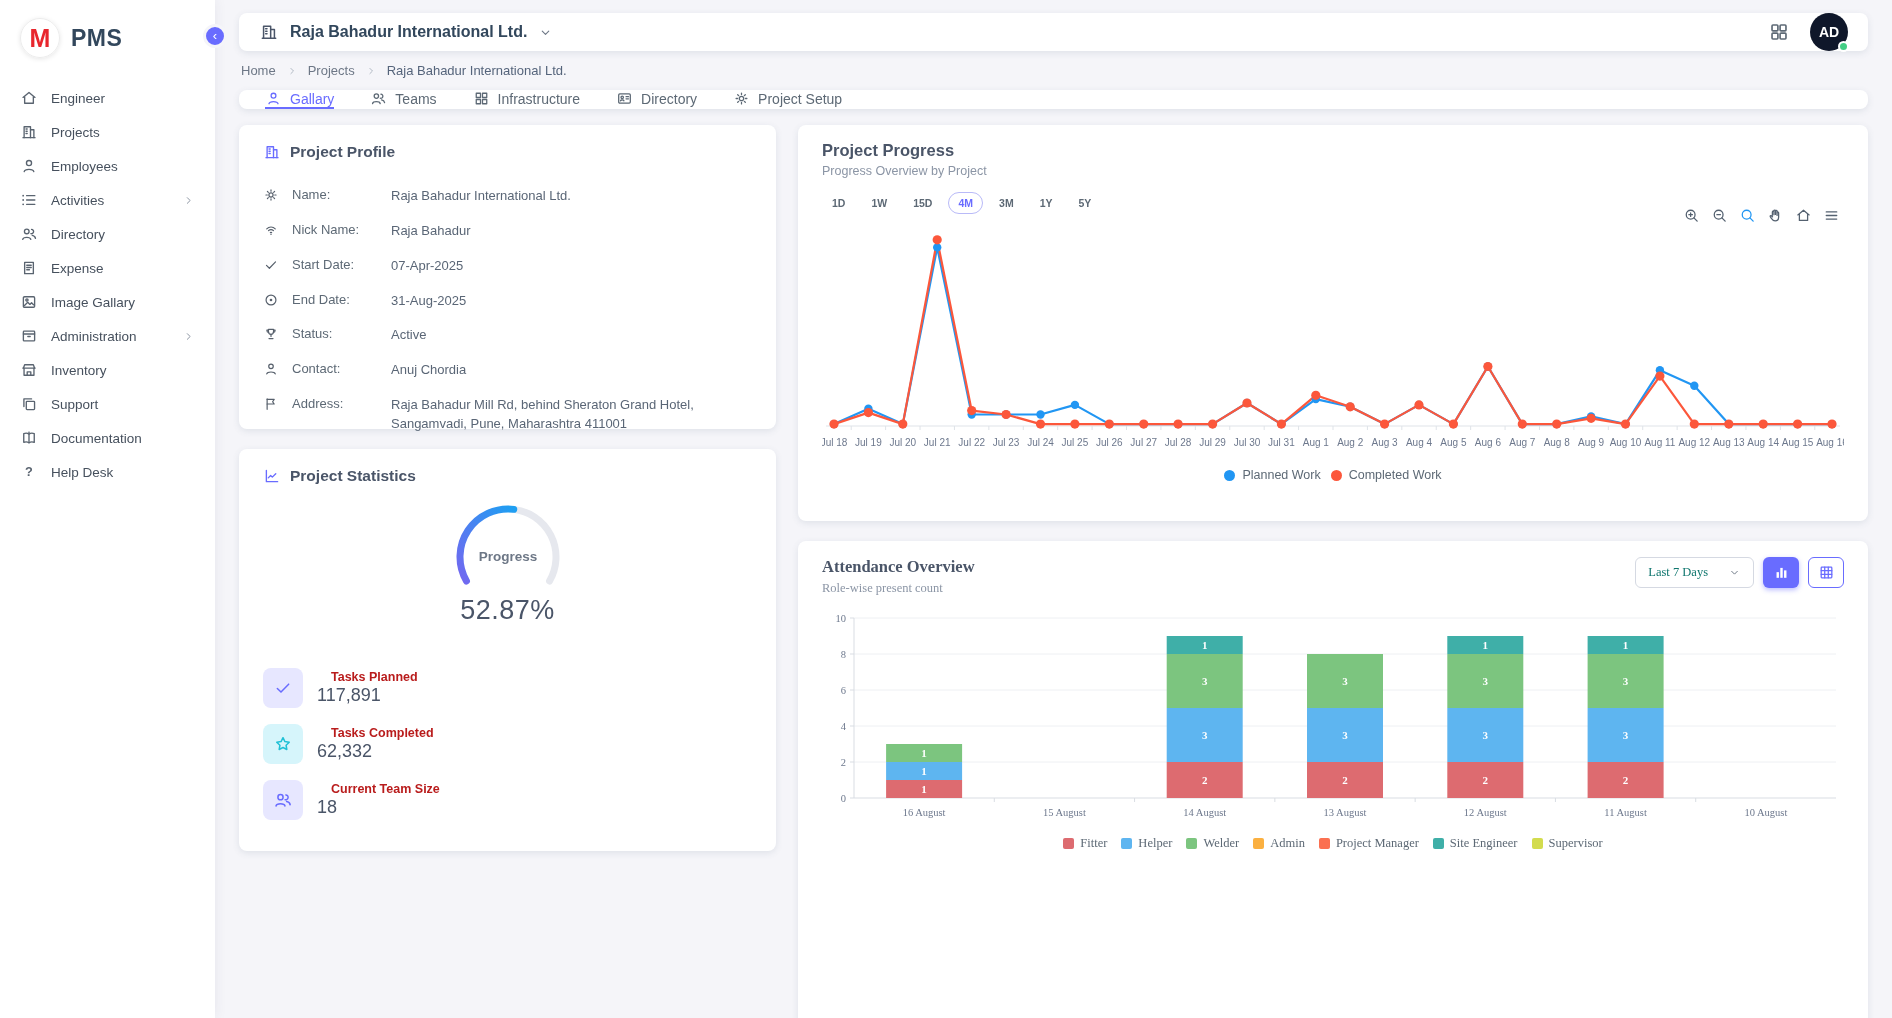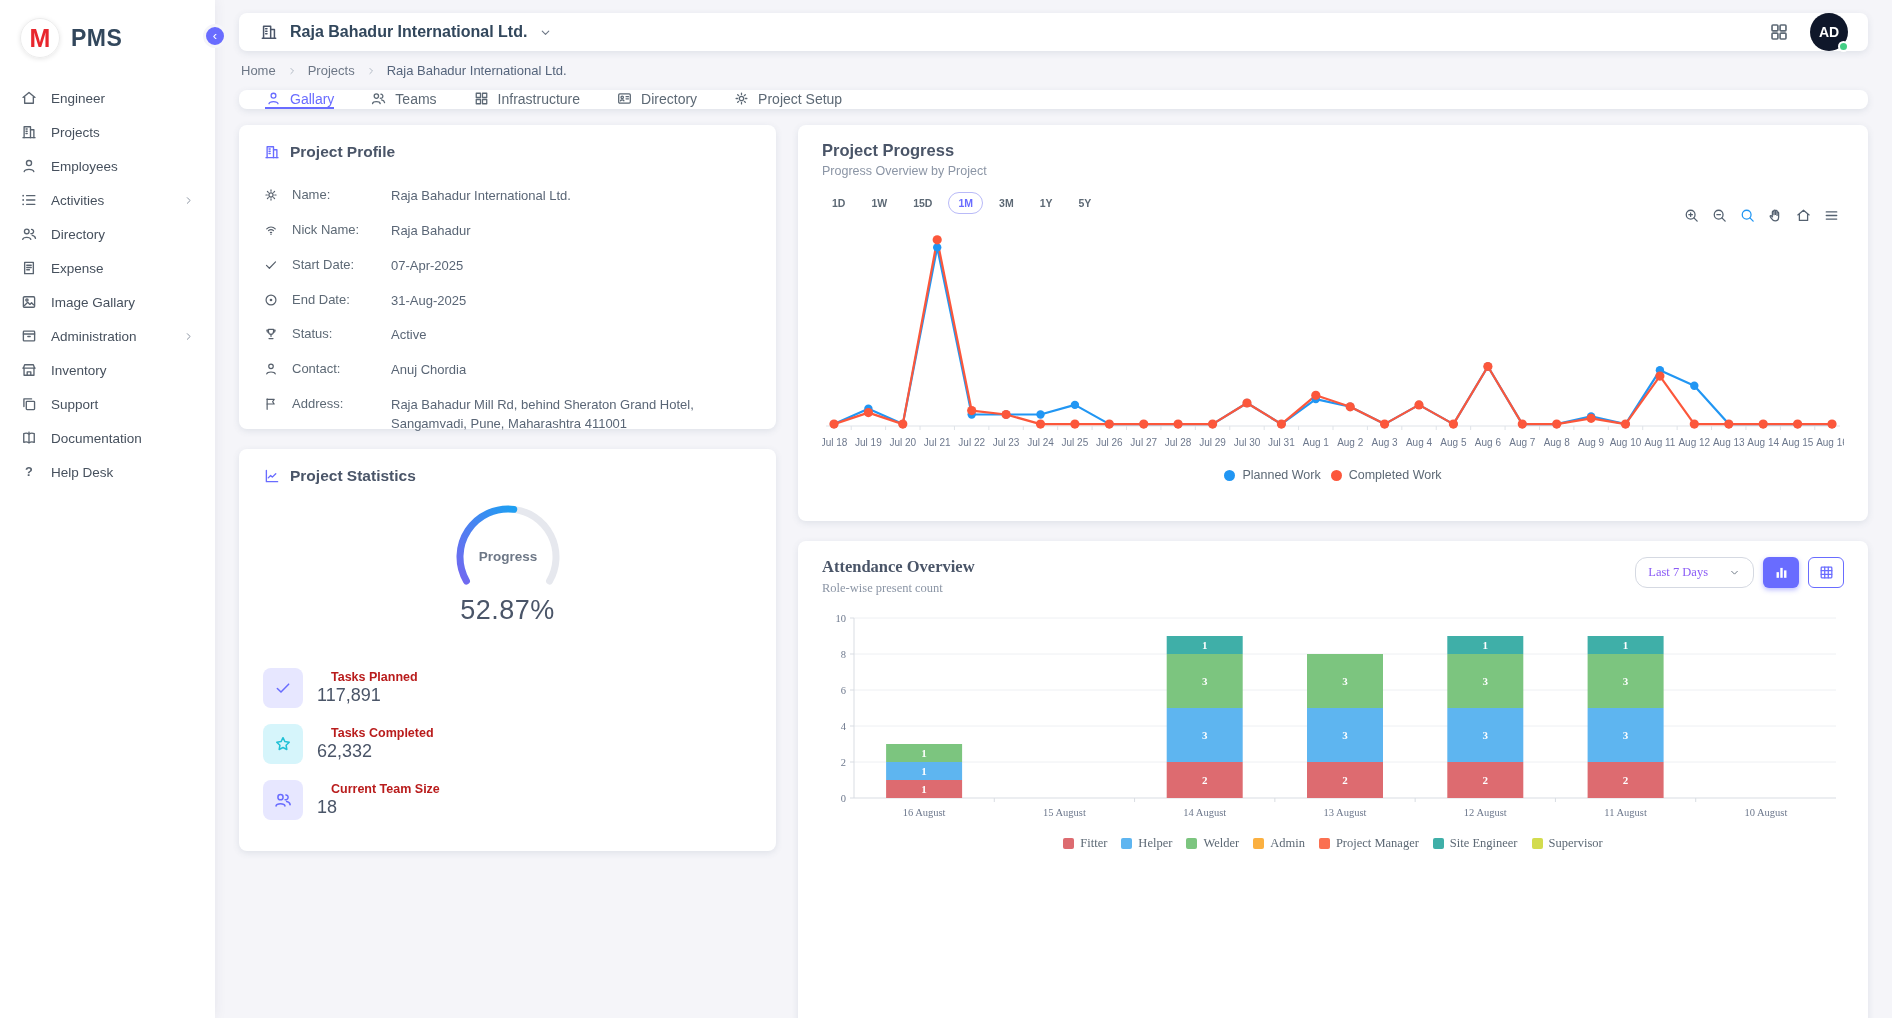--- a/index.html
+++ b/index.html
@@ -84,21 +84,21 @@
   .line-chart-box { margin-top:6px; }
   .chart-legend { display:flex; justify-content:center; gap:10px; margin-top:4px; }
   .legend-item { display:flex; align-items:center; gap:7px; font-size:12.5px; color:#5d6975; cursor:pointer; }
   .legend-dot { width:11px; height:11px; border-radius:50%; }
   .legend-sq { width:11px; height:11px; border-radius:2px; }
 
   
   .attendance-card { padding:16px 24px 10px; height:504px;font-family:Liberation Serif, serif; }
   .att-head { display:flex; align-items:flex-start; }
   .att-controls { margin-left:auto; display:flex; gap:9px; align-items:center; }
-  .select { display:flex; align-items:center; gap:20px; border:1px solid #d5d9e2; border-radius:12px; padding:7px 12px; font-size:12.5px; color:#8b5cf6; cursor:pointer; background:#fff; }
+  .select { display:flex; align-items:center; gap:20px; border:1px solid #d5d9e2; border-radius:6px; padding:7px 12px; font-size:12.5px; color:#0f766e; cursor:pointer; background:#fff; }
   .select .chevd { width:13px; height:13px; color:#6d7786; }
   .viewbtn { width:36px; height:31px; border-radius:6px; display:flex; align-items:center; justify-content:center; cursor:pointer; border:none; background:none; }
   .viewbtn .ic { width:17px; height:17px; }
   .viewbtn.active { background:#696cff; color:#fff; box-shadow:0 2px 5px rgba(105,108,255,.45); }
   .viewbtn.outline { border:1px solid #696cff; color:#696cff; background:#fff; }
   .bar-chart-box { margin-top:14px; }
 
   .footer { padding:9px 238px 10px 0; text-align:right; font-size:11.5px; color:#8b95a5; }
   .footer a { color:#696cff; text-decoration:none; cursor:pointer; }
 
@@ -442,21 +442,21 @@
       </div>
 
       <div class="right-col">
         <section class="card progress-card">
           <div class="card-title" style="font-size:16.5px">Project Progress</div>
           <div class="pc-sub">Progress Overview by Project</div>
           <div class="ranges" id="ranges">
               <button class="range-btn">1D</button>
               <button class="range-btn">1W</button>
               <button class="range-btn">15D</button>
-              <button class="range-btn active">1M</button>
+              <button class="range-btn active">4M</button>
               <button class="range-btn">3M</button>
               <button class="range-btn">1Y</button>
               <button class="range-btn">5Y</button>
             </div>
           <div class="chart-toolbar" id="chart-toolbar">
               <button class="tool-btn">
                 <svg class="ic " viewBox="0 0 24 24" fill="none" stroke="currentColor" stroke-width="1.8" stroke-linecap="round" stroke-linejoin="round">
                   <circle cx="10.8" cy="10.8" r="6.2"></circle>
                   <path d="M15.4 15.4 20 20"></path>
                   <path d="M10.8 8.3v5M8.3 10.8h5"></path>

